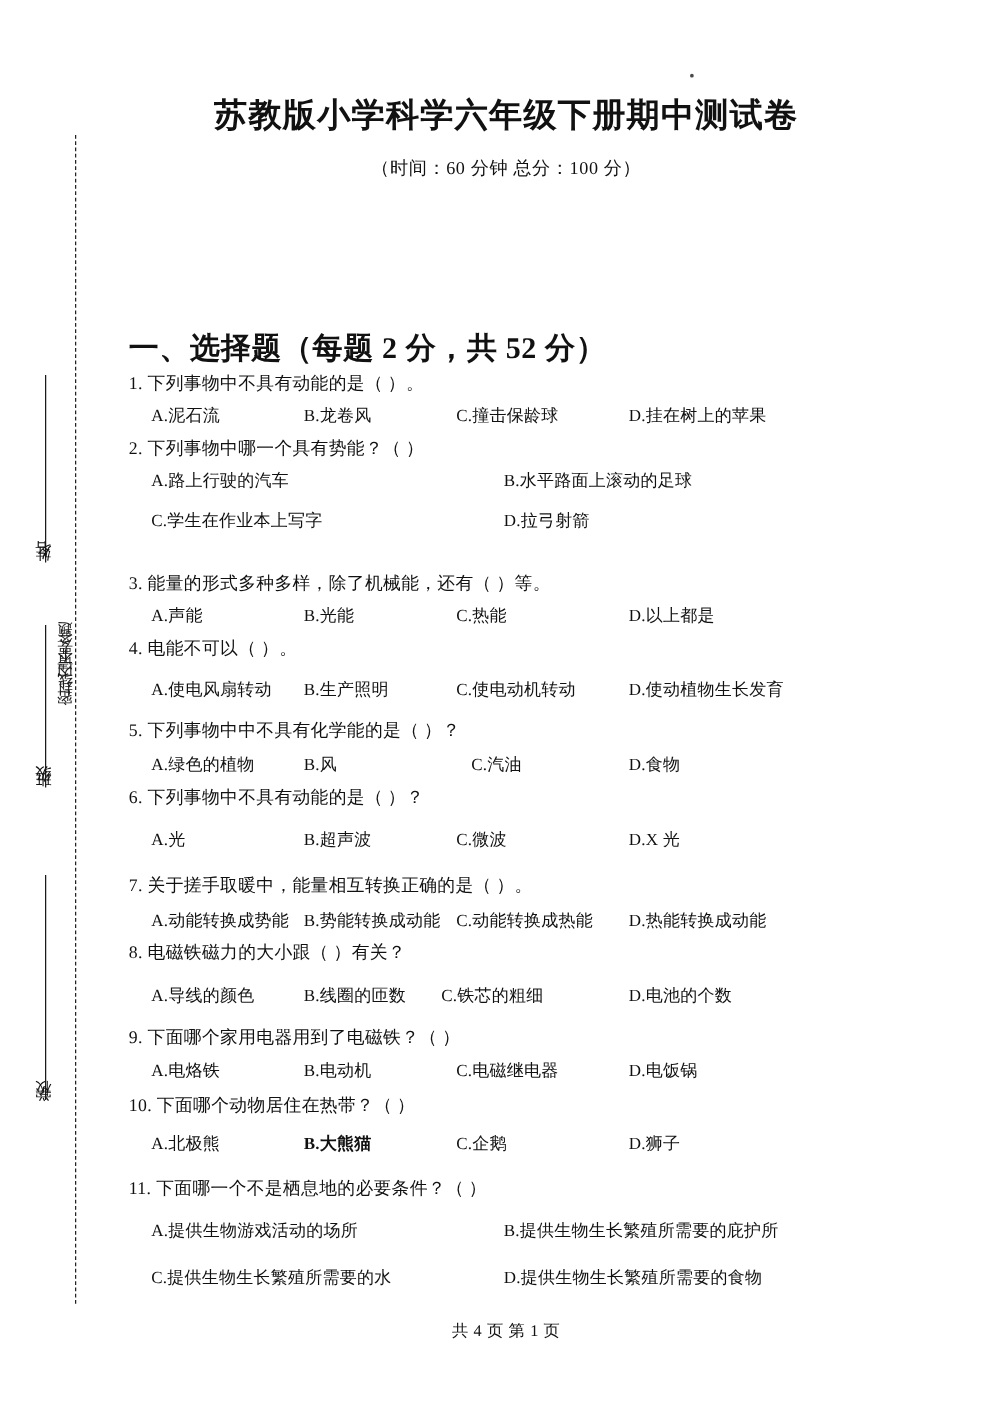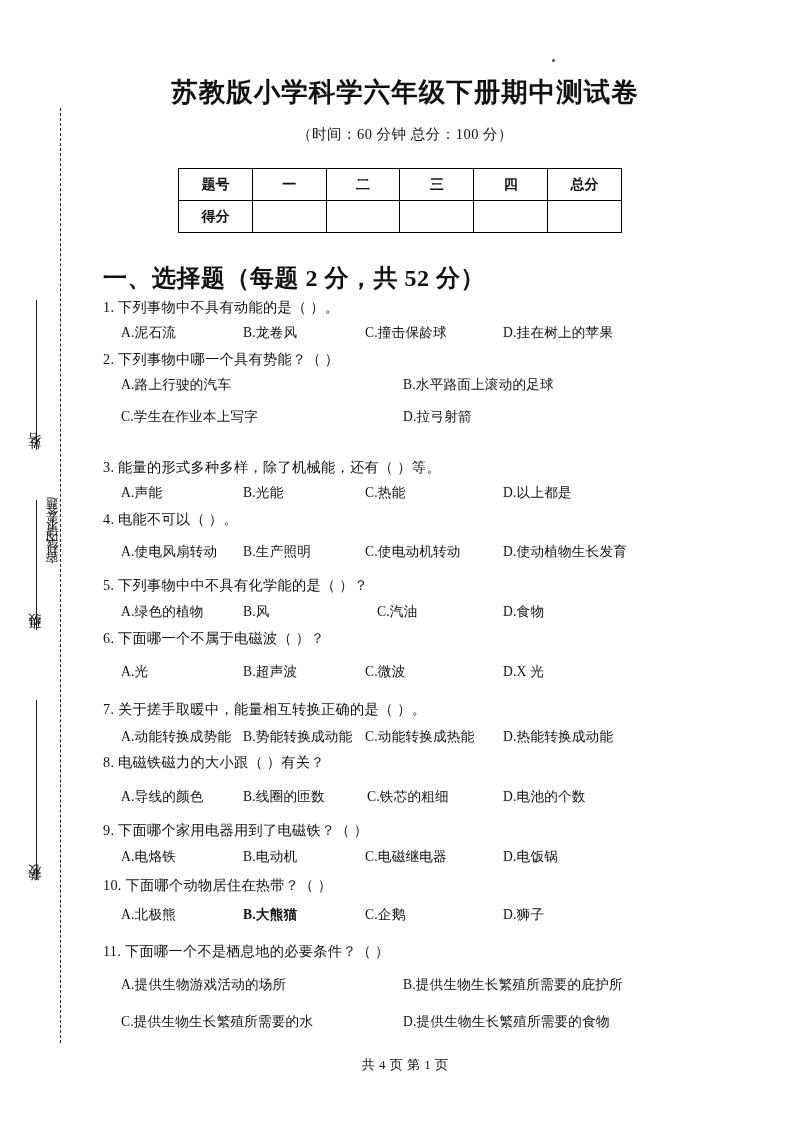--- a/index.html
+++ b/index.html
@@ -140,40 +140,20 @@
   <div class="field-label" style="left:26px; top:884px;">学校</div>
 </div>
 
 <div id="page-body">
 
   <div id="corner-dot"></div>
 
   <div id="doc-title">苏教版小学科学六年级下册期中测试卷</div>
   <div id="doc-subtitle">（时间：60 分钟    总分：100 分）</div>
 
-  <table id="score-table">
-    <tbody>
-      <tr>
-        <td class="lbl">题号</td>
-        <td class="cel">一</td>
-        <td class="cel">二</td>
-        <td class="cel">三</td>
-        <td class="cel">四</td>
-        <td class="cel">总分</td>
-      </tr>
-      <tr>
-        <td class="lbl">得分</td>
-        <td class="cel"></td>
-        <td class="cel"></td>
-        <td class="cel"></td>
-        <td class="cel"></td>
-        <td class="cel"></td>
-      </tr>
-    </tbody>
-  </table>
 
   <div id="section-one-title">一、选择题（每题 2 分，共 52 分）</div>
 
   <div id="question-list">
       <div class="question">
         <div class="q-stem" style="position: absolute; left: 0px; top: 0px;"><span>1.</span><span> 下列事物中不具有动能的是（          ）。</span></div>
         <div class="q-options" style="position: absolute; left: 0px; top: 26px;">
           <span class="opt" style="position: absolute; left: 18px;">A.泥石流</span>
           <span class="opt" style="position: absolute; left: 140px;">B.龙卷风</span>
           <span class="opt" style="position: absolute; left: 262px;">C.撞击保龄球</span>
@@ -212,21 +192,21 @@
       <div class="question">
         <div class="q-stem" style="position: absolute; left: 0px; top: 278px;"><span>5.</span><span> 下列事物中中不具有化学能的是（          ）？</span></div>
         <div class="q-options" style="position: absolute; left: 0px; top: 305px;">
           <span class="opt" style="position: absolute; left: 18px;">A.绿色的植物</span>
           <span class="opt" style="position: absolute; left: 140px;">B.风</span>
           <span class="opt" style="position: absolute; left: 262px; margin-left: 12px;">C.汽油</span>
           <span class="opt" style="position: absolute; left: 400px;">D.食物</span>
         </div>
       </div>
       <div class="question">
-        <div class="q-stem" style="position: absolute; left: 0px; top: 331px;"><span>6.</span><span> 下面哪一个不属于电磁波（          ）？</span></div>
+        <div class="q-stem" style="position: absolute; left: 0px; top: 331px;"><span>6.</span><span> 下列事物中不具有动能的是（          ）？</span></div>
         <div class="q-options" style="position: absolute; left: 0px; top: 365px;">
           <span class="opt" style="position: absolute; left: 18px;">A.光</span>
           <span class="opt" style="position: absolute; left: 140px;">B.超声波</span>
           <span class="opt" style="position: absolute; left: 262px;">C.微波</span>
           <span class="opt" style="position: absolute; left: 400px;">D.X 光</span>
         </div>
       </div>
       <div class="question">
         <div class="q-stem" style="position: absolute; left: 0px; top: 402px;"><span>7.</span><span> 关于搓手取暖中，能量相互转换正确的是（          ）。</span></div>
         <div class="q-options" style="position: absolute; left: 0px; top: 430px;">
@@ -234,21 +214,21 @@
           <span class="opt" style="position: absolute; left: 140px;">B.势能转换成动能</span>
           <span class="opt" style="position: absolute; left: 262px;">C.动能转换成热能</span>
           <span class="opt" style="position: absolute; left: 400px;">D.热能转换成动能</span>
         </div>
       </div>
       <div class="question">
         <div class="q-stem" style="position: absolute; left: 0px; top: 455px;"><span>8.</span><span> 电磁铁磁力的大小跟（          ）有关？</span></div>
         <div class="q-options" style="position: absolute; left: 0px; top: 490px;">
           <span class="opt" style="position: absolute; left: 18px;">A.导线的颜色</span>
           <span class="opt" style="position: absolute; left: 140px;">B.线圈的匝数</span>
-          <span class="opt" style="position: absolute; left: 264px;">C.铁芯的粗细</span>
+          <span class="opt" style="position: absolute; left: 250px;">C.铁芯的粗细</span>
           <span class="opt" style="position: absolute; left: 400px;">D.电池的个数</span>
         </div>
       </div>
       <div class="question">
         <div class="q-stem" style="position: absolute; left: 0px; top: 523px;"><span>9.</span><span> 下面哪个家用电器用到了电磁铁？（          ）</span></div>
         <div class="q-options" style="position: absolute; left: 0px; top: 550px;">
           <span class="opt" style="position: absolute; left: 18px;">A.电烙铁</span>
           <span class="opt" style="position: absolute; left: 140px;">B.电动机</span>
           <span class="opt" style="position: absolute; left: 262px;">C.电磁继电器</span>
           <span class="opt" style="position: absolute; left: 400px;">D.电饭锅</span>

